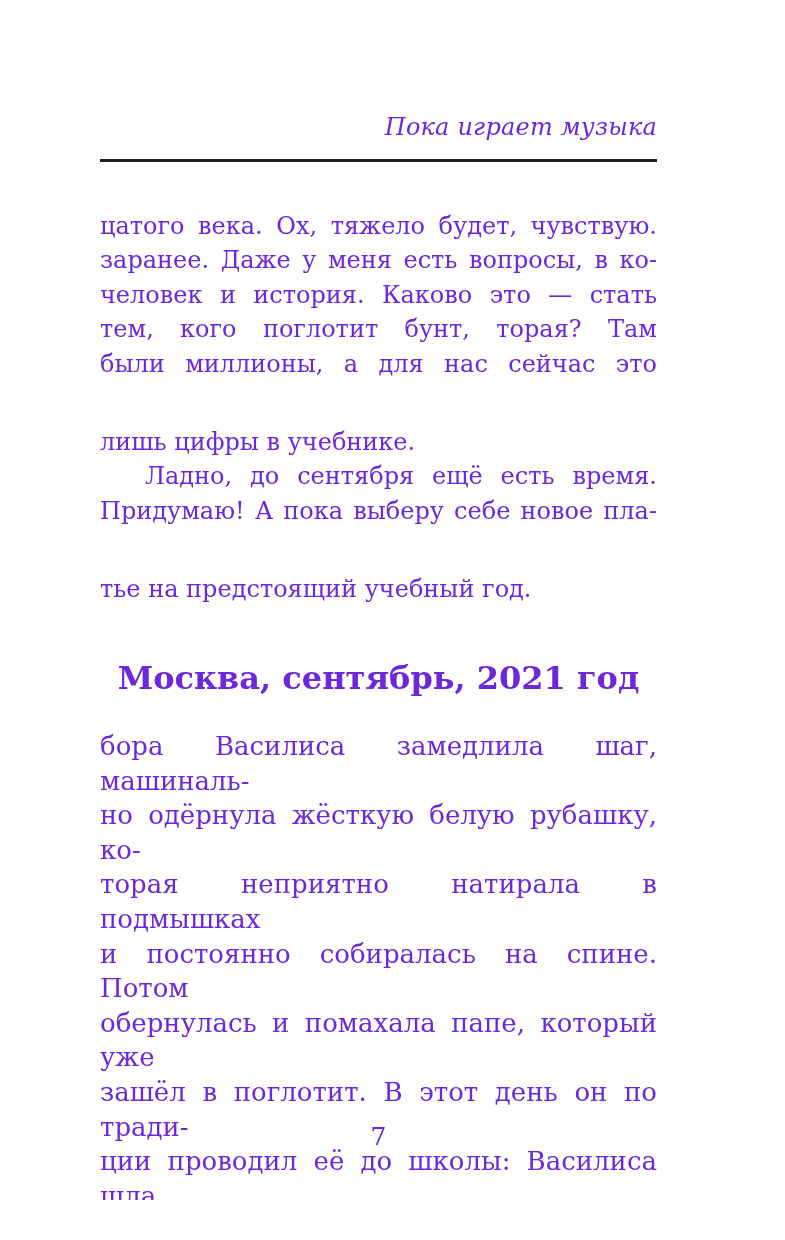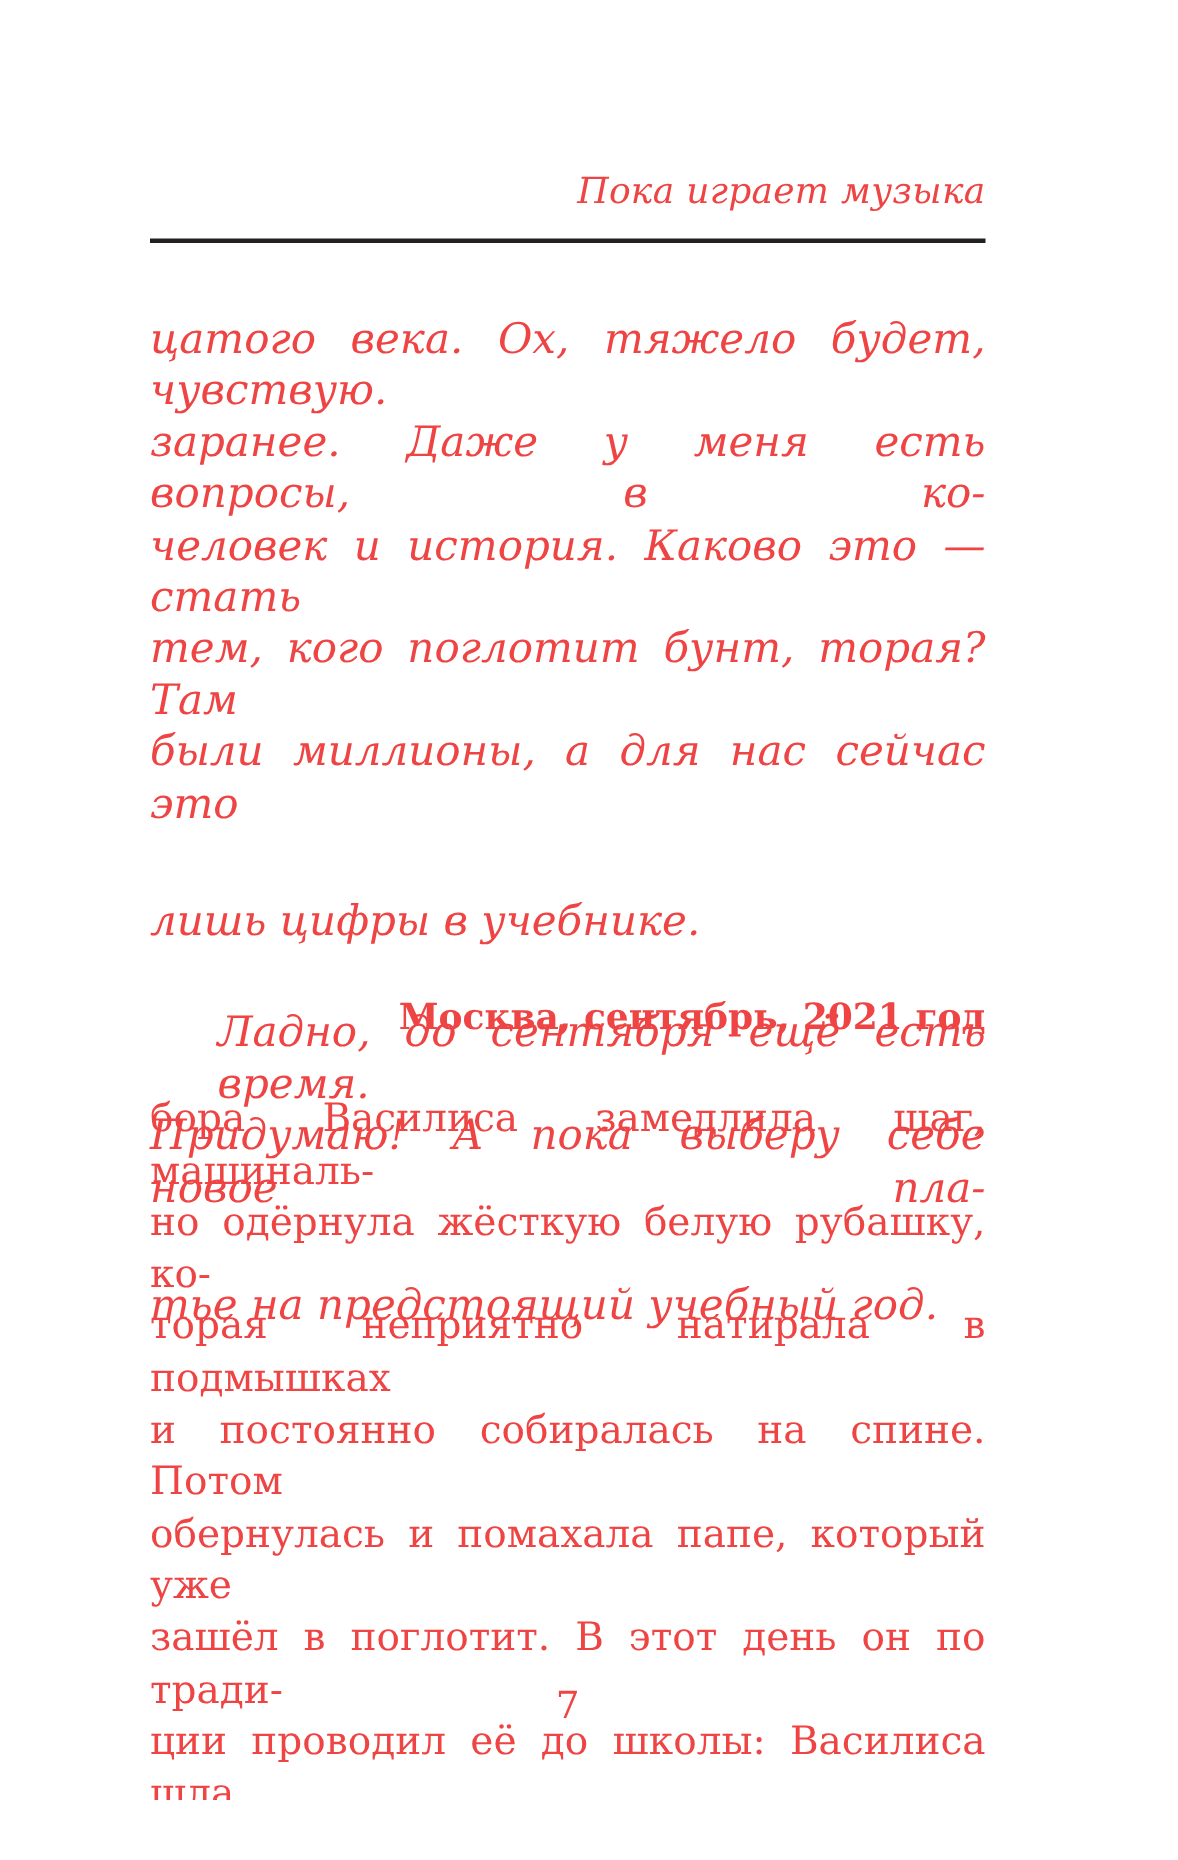--- a/index.html
+++ b/index.html
@@ -5,21 +5,21 @@
   html, body {
     margin: 0;
     padding: 0;
     background: #ffffff;
   }
   .page {
     position: relative;
     width: 785px;
     height: 1200px;
     background: #ffffff;
-    color: #ef4444;
+    color: #6d28d9;
     font-family: "DejaVu Serif", "Liberation Serif", serif;
     overflow: hidden;
   }
   .running-head {
     position: absolute;
     top: 112px;
     left: 100px;
     width: 557px;
     text-align: right;
     font-style: italic;
@@ -33,22 +33,21 @@
     left: 100px;
     width: 557px;
     height: 3px;
     background: #231f20;
   }
   .memoir {
     position: absolute;
     top: 209px;
     left: 100px;
     width: 557px;
-    font-style: italic;
-    font-size: 28px;
+    font-size: 24px;
     line-height: 34.4px;
   }
   .body-text {
     position: absolute;
     top: 729px;
     left: 100px;
     width: 557px;
     font-size: 26px;
     line-height: 34.6px;
   }
@@ -57,30 +56,29 @@
     text-align-last: justify;
     white-space: normal;
   }
   .line.last {
     text-align-last: left;
     margin-top: 44px;
   }
   .line.indent {
     padding-left: 45px;
     box-sizing: border-box;
-    margin-top: 40px;
   }
   .section-heading {
     position: absolute;
     top: 656px;
     left: 100px;
     width: 557px;
-    text-align: right;
+    text-align: center;
     font-weight: bold;
-    font-size: 24px;
+    font-size: 32px;
     line-height: 44px;
     letter-spacing: 0px;
   }
   .page-number {
     position: absolute;
     top: 1122px;
     left: 100px;
     width: 557px;
     text-align: center;
     font-size: 25px;

